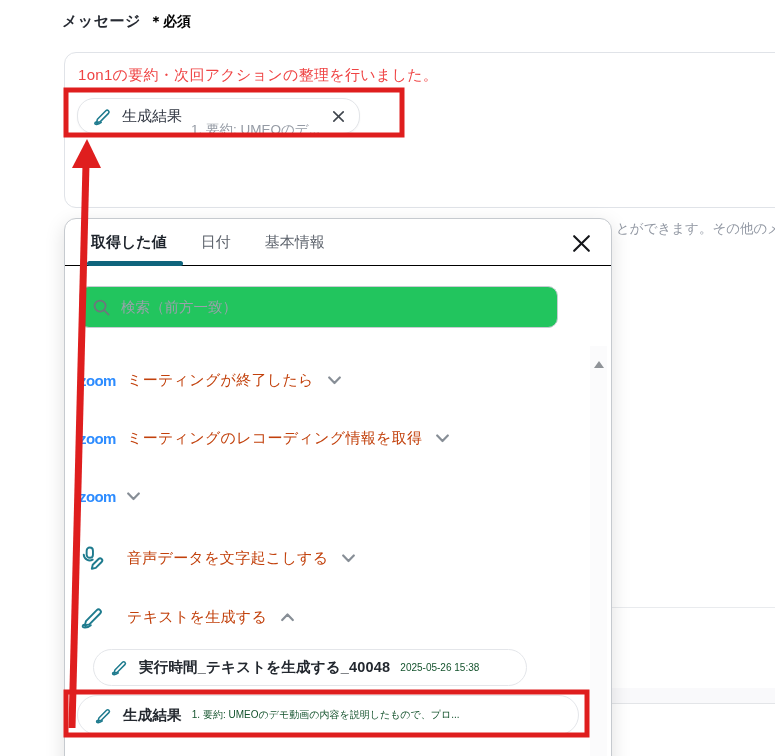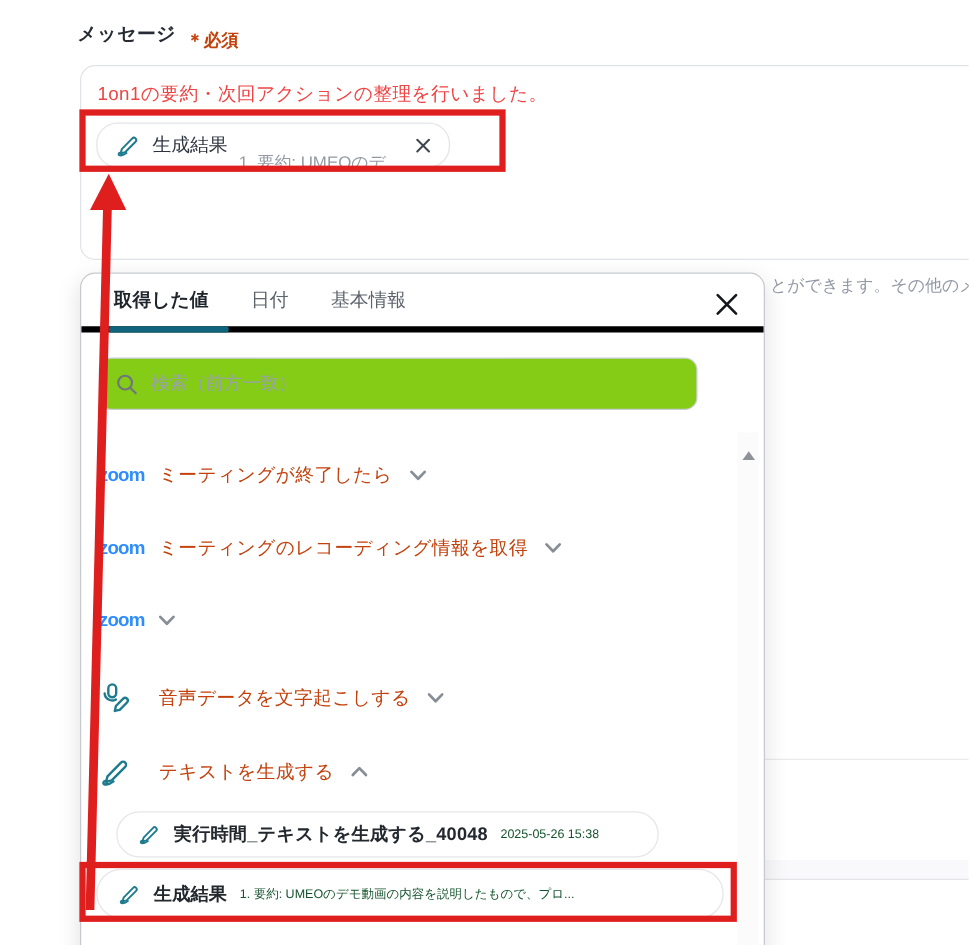--- a/index.html
+++ b/index.html
@@ -5,21 +5,21 @@
   html,body{margin:0;padding:0;}
   body{
     width:775px;height:756px;position:relative;overflow:hidden;
     background:#ffffff;
     font-family:"Liberation Sans","DejaVu Sans",sans-serif;
     -webkit-font-smoothing:antialiased;
   }
   
   .field-label-row{position:absolute;left:62px;top:12px;display:flex;align-items:center;gap:8px;}
   .field-label{font-size:15px;font-weight:700;color:#272b33;letter-spacing:.5px;}
-  .required-badge{font-size:14px;font-weight:700;color:#c2410c;margin-top:12px;}
+  .required-badge{font-size:14px;font-weight:700;color:#000000;}
   
   .msg-box{
     position:absolute;left:64px;top:52px;width:772px;height:156px;
     background:#fff;border:1.5px solid #e0e3e8;border-radius:12px;box-sizing:border-box;
   }
   .msg-line{position:absolute;left:13px;top:13px;font-size:15px;color:#ef4444;letter-spacing:.3px;}
   .chip{
     position:absolute;left:12px;top:45px;height:34px;display:inline-flex;align-items:center;
     gap:9px;padding:0 13px 0 14px;background:#fff;border:1px solid #e3e5e9;border-radius:17px;
     box-shadow:0 1px 2px rgba(0,0,0,.04);
@@ -32,29 +32,29 @@
   
   .bg-line{position:absolute;left:612px;top:607px;width:163px;border-top:1px solid #e9ebee;z-index:1;}
   .bg-band{position:absolute;left:612px;top:688px;width:163px;height:15px;background:#f9f9fb;border-bottom:1px solid #e3e5e8;z-index:1;}
   
   .popup{
     position:absolute;left:64px;top:218px;width:548px;height:600px;box-sizing:border-box;
     background:#fff;border:1px solid #c6cacf;border-radius:12px;
     box-shadow:0 6px 20px rgba(0,0,0,.13);z-index:10;overflow:hidden;
   }
   .tabs{position:absolute;left:0;top:0;right:0;height:47px;display:flex;align-items:center;
-    padding-left:26px;gap:34px;border-bottom:5px solid #000000;box-sizing:border-box;}
+    padding-left:26px;gap:34px;border-bottom:1px solid #000000;box-sizing:border-box;}
   .tab{font-size:15px;font-weight:500;color:#5d636c;cursor:pointer;white-space:nowrap;}
   .tab.active{font-weight:700;color:#1e242c;}
   .tab-underline{position:absolute;left:22px;top:42px;width:96px;height:5px;background:#0f647c;border-radius:3px;}
   .popup-close{position:absolute;right:18px;top:12px;width:24px;height:24px;display:flex;
     align-items:center;justify-content:center;cursor:pointer;}
   .search-box{
     position:absolute;left:14px;top:67px;width:479px;height:42px;box-sizing:border-box;
-    border:1px solid #c8ccd2;border-radius:10px;display:flex;align-items:center;padding:0 12px;gap:8px;background:#84cc16;
+    border:1px solid #c8ccd2;border-radius:10px;display:flex;align-items:center;padding:0 12px;gap:8px;background:#22c55e;
   }
   .search-box input{
     border:none;outline:none;flex:1;font-size:14.5px;color:#3c424d;background:transparent;
     font-family:"Liberation Sans","DejaVu Sans",sans-serif;
   }
   .search-box input::placeholder{color:#9aa1ab;}
   
   .row{position:absolute;left:14px;height:30px;display:flex;align-items:center;cursor:pointer;}
   .icon-cell{width:48px;display:flex;align-items:center;}
   .zoom-logo{font-size:15px;font-weight:700;color:#2d8cff;letter-spacing:-.6px;}

